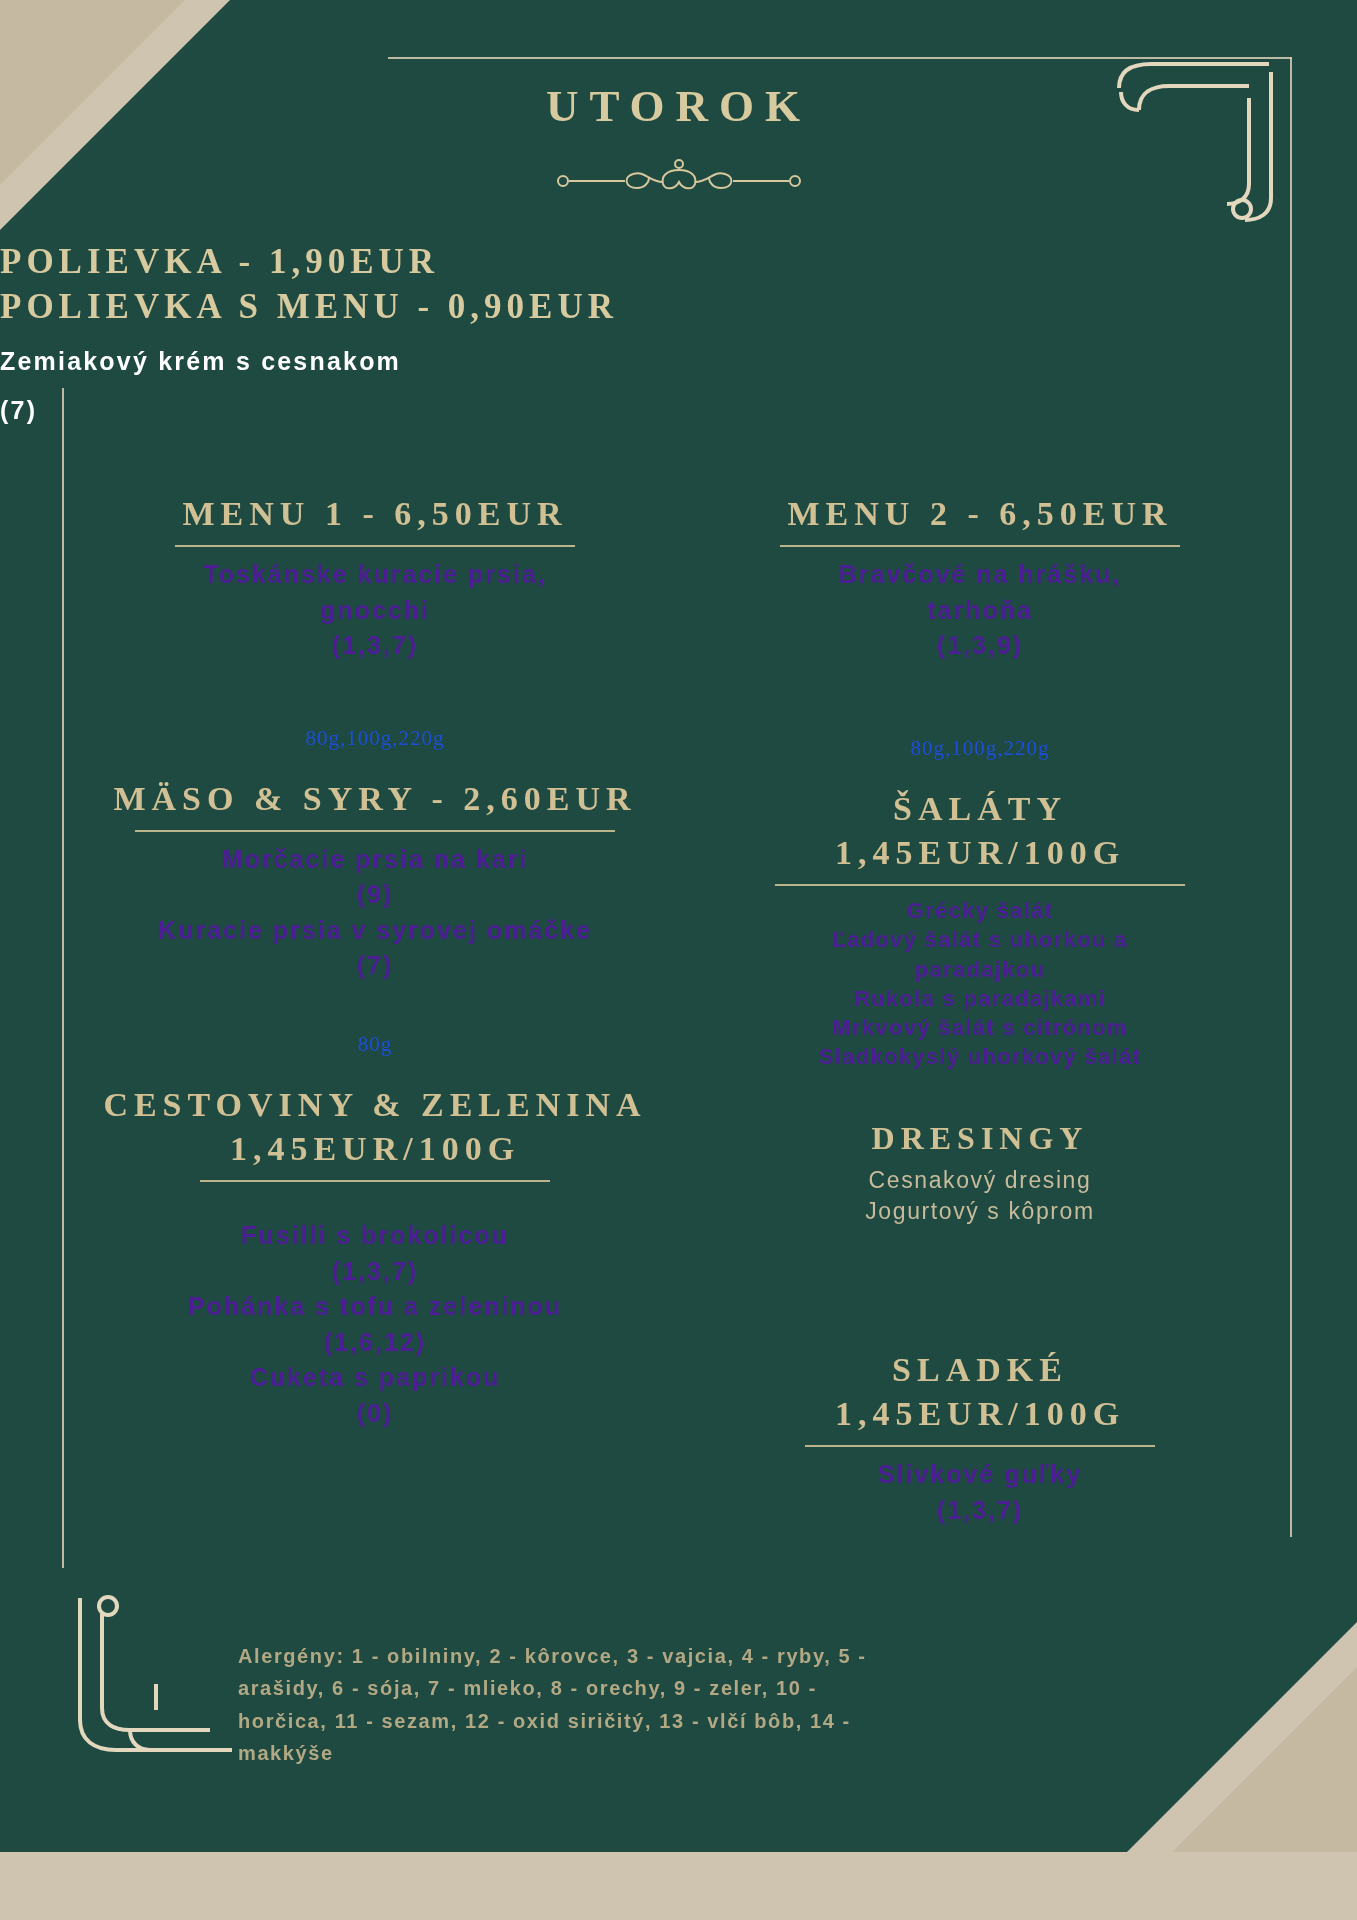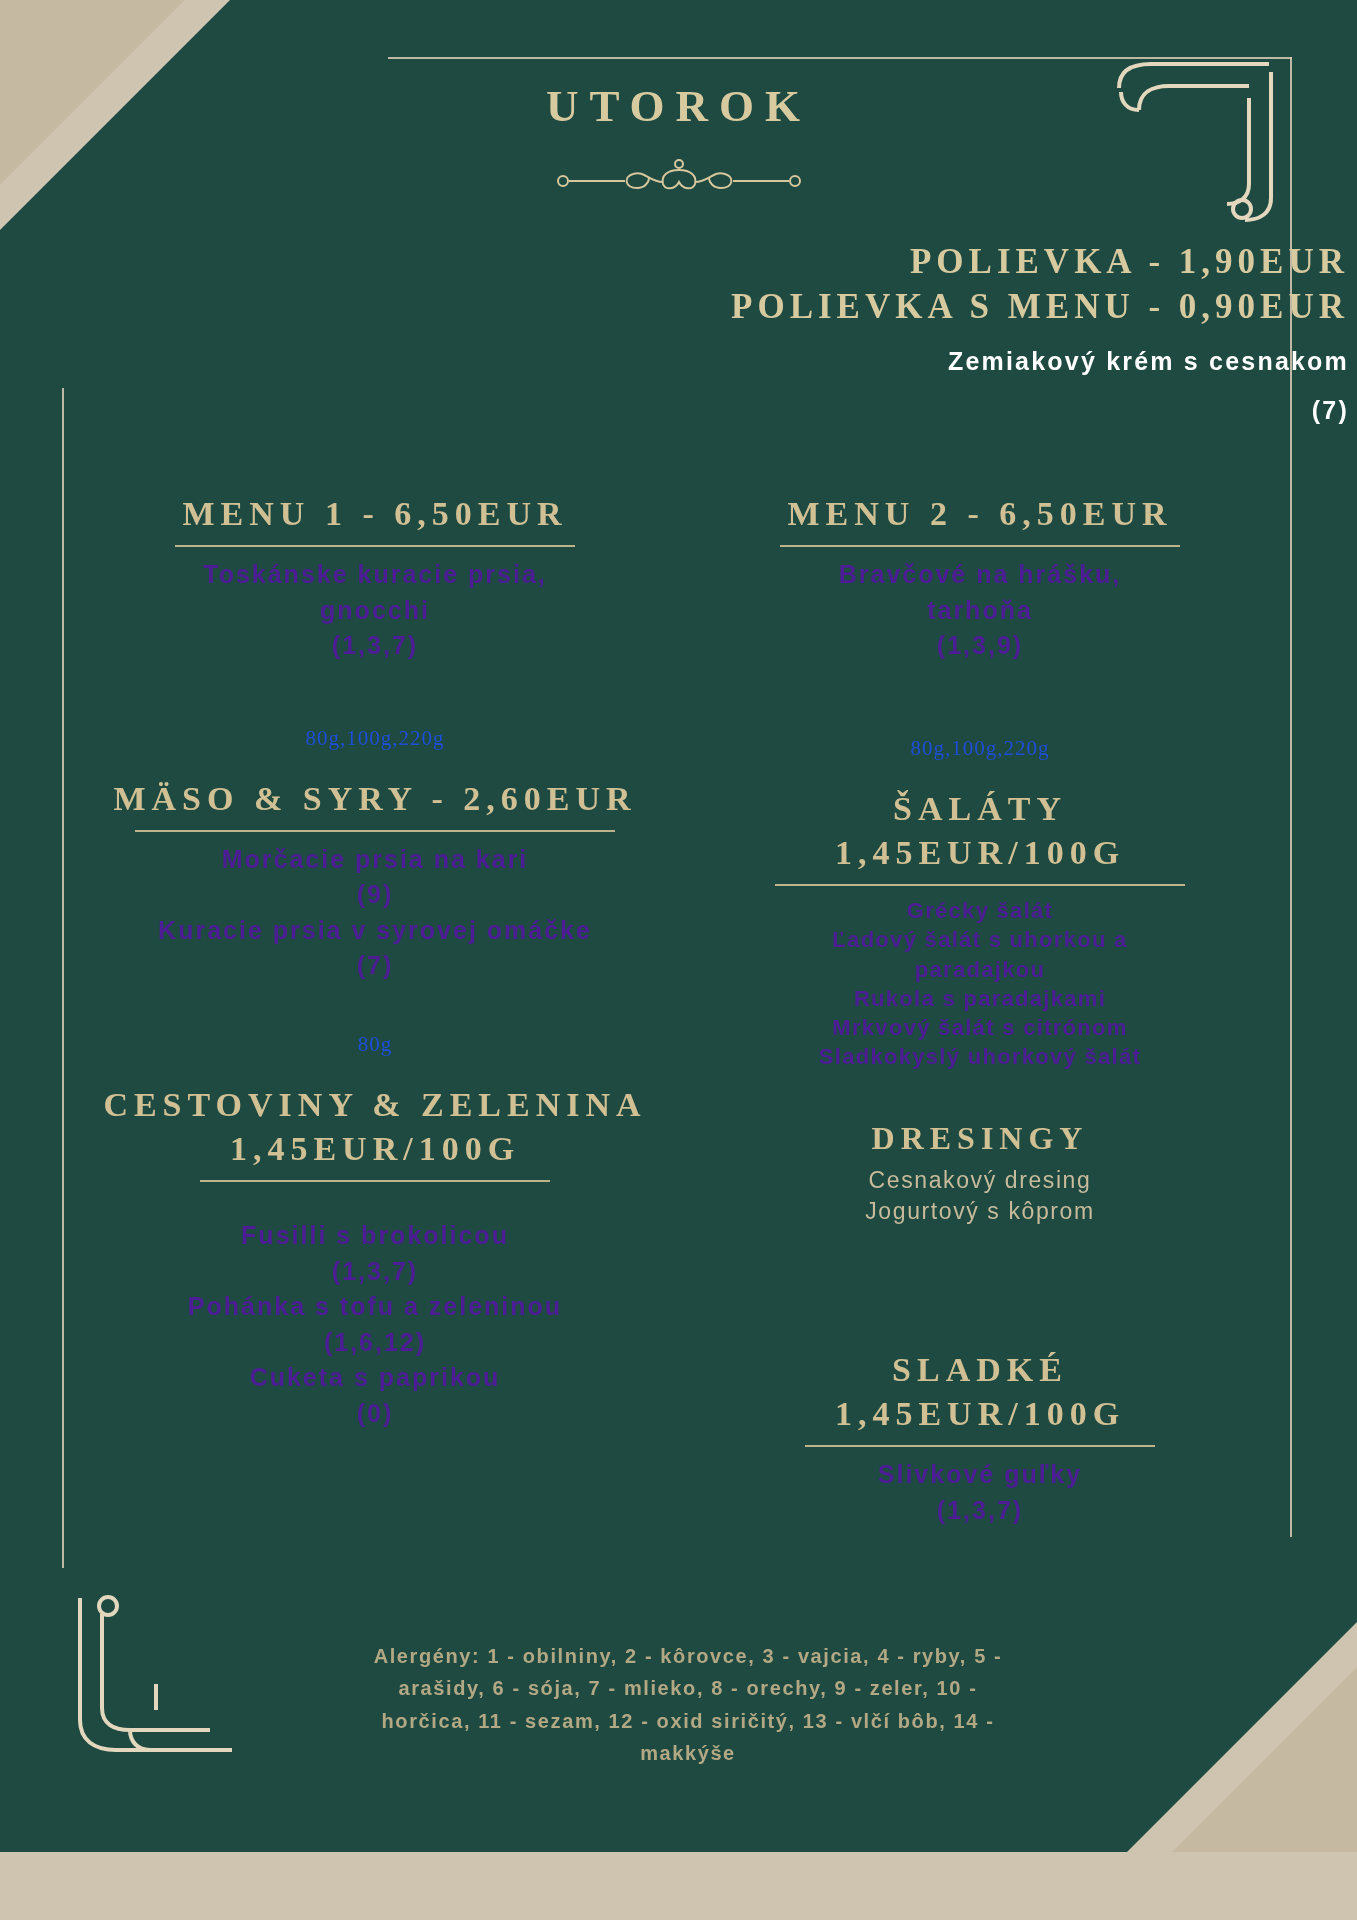--- a/index.html
+++ b/index.html
@@ -100,40 +100,38 @@
 
   .divider-orn {
     position: absolute;
     top: 150px; left: 0; right: 0;
     text-align: center;
   }
 
   .soup-block {
     position: absolute;
     top: 240px; left: 0; right: 8px;
-    text-align: right;
-    padding-left: 22px;
+    text-align: left;
   }
   .soup-price {
     font-family: "Liberation Serif", serif;
     font-weight: 700;
     font-size: 35px;
     letter-spacing: 5px;
     color: #d8ca9f;
     line-height: 1.28;
   }
   .soup-name {
     margin-top: 14px;
     font-family: "Liberation Sans", sans-serif;
     font-weight: 700;
     font-size: 25px;
     letter-spacing: 2.2px;
     color: #ffffff;
     line-height: 1.42;
-    margin-left: 32px;
   }
 
   
   .col-left {
     position: absolute;
     top: 492px;
     left: 70px;
     width: 610px;
     text-align: center;
   }
@@ -192,21 +190,21 @@
     letter-spacing: 1.6px;
     color: #c7bb9b;
     line-height: 1.38;
   }
 
   .allergens {
     position: absolute;
     left: 238px;
     top: 1640px;
     width: 900px;
-    text-align: center;
+    text-align: left;
     font-family: "Liberation Sans", sans-serif;
     font-weight: 700;
     font-size: 20px;
     letter-spacing: 1.6px;
     line-height: 1.62;
     color: #b3a884;
   }
 
   .sp-sm { height: 26px; }
   .sp-md { height: 48px; }

